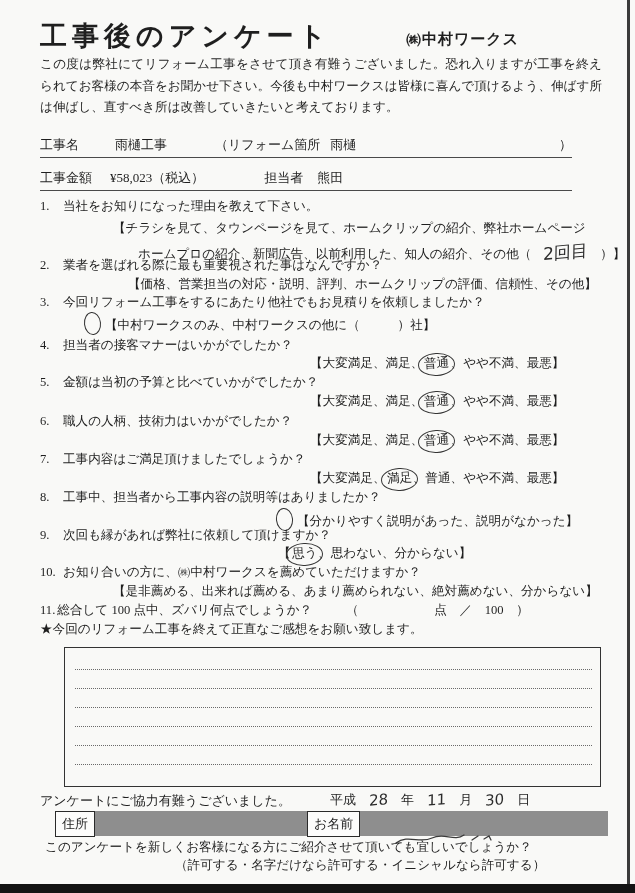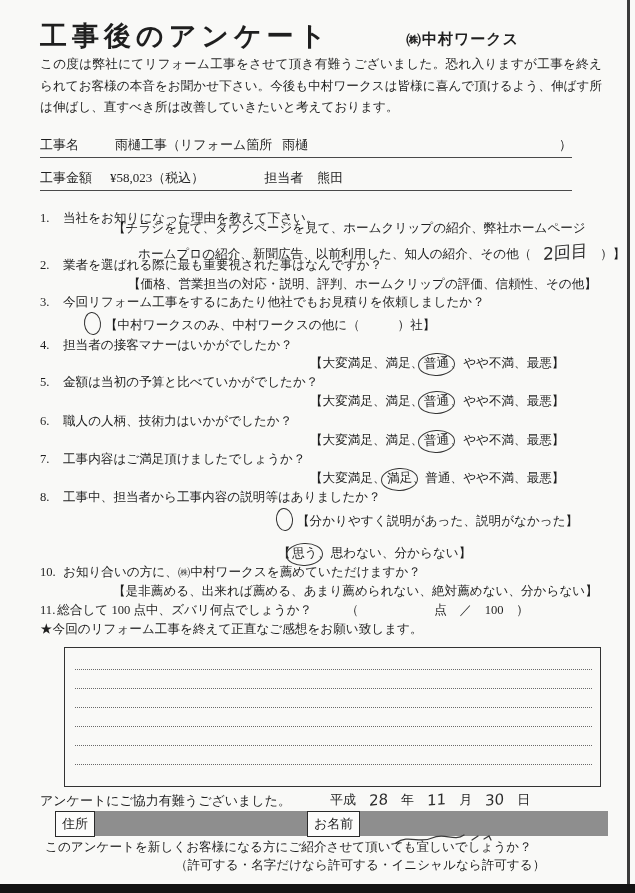--- a/index.html
+++ b/index.html
@@ -103,36 +103,36 @@
 <body>
 
 <div class="page">
 
   <div class="abs title nowrap">工事後のアンケート</div>
   <div class="abs company nowrap">㈱中村ワークス</div>
   <div class="abs intro">この度は弊社にてリフォーム工事をさせて頂き有難うございました。恐れ入りますが工事を終えられてお客様の本音をお聞かせ下さい。今後も中村ワークスは皆様に喜んで頂けるよう、伸ばす所は伸ばし、直すべき所は改善していきたいと考えております。</div>
 
   <div class="abs rule-line" style="left:40px; top:136px; width:532px;">
     <span style="margin-right:36px;">工事名</span>
-    <span style="">雨樋工事</span>
+    <span style="margin-right:48px;">雨樋工事</span>
     <span style="margin-right:10px;">（リフォーム箇所</span>
     <span>雨樋</span>
     <span class="grow"></span>
     <span>）</span>
   </div>
 
   <div class="abs rule-line" style="left:40px; top:169px; width:532px;">
     <span style="margin-right:18px;">工事金額</span>
     <span style="margin-right:60px;">¥58,023（税込）</span>
     <span style="margin-right:14px;">担当者</span>
     <span>熊田</span>
     <span class="grow"></span>
   </div>
 
-  <div class="abs q nowrap" style="left:40px; top:210px;">
+  <div class="abs q nowrap" style="left:40px; top:198px;">
     <span class="qno">1.</span><span>当社をお知りになった理由を教えて下さい。</span>
   </div>
   <div class="abs opts nowrap" style="left:113px; top:220px;">【チラシを見て、タウンページを見て、ホームクリップの紹介、弊社ホームページ</div>
   <div class="abs opts nowrap" style="left:138px; top:241px;">
     <span>ホームプロの紹介、新聞広告、以前利用した、知人の紹介、その他（</span><span class="hw hw-answer">2回目</span><span>）】</span>
   </div>
 
   <div class="abs q nowrap" style="left:40px; top:257px;">
     <span class="qno">2.</span><span>業者を選ばれる際に最も重要視された事はなんですか？</span>
   </div>
@@ -173,20 +173,23 @@
     <span>【大変満足、</span><span class="circled">満足</span><span>、普通、やや不満、最悪】</span>
   </div>
 
   <div class="abs q nowrap" style="left:40px; top:489px;">
     <span class="qno">8.</span><span>工事中、担当者から工事内容の説明等はありましたか？</span>
   </div>
   <div class="abs opts nowrap" style="left:276px; top:508px;">
     <span class="mark-circle"></span><span>【分かりやすく説明があった、説明がなかった】</span>
   </div>
 
+  <div class="abs q nowrap" style="left:40px; top:527px;">
+    <span class="qno">9.</span><span>次回も縁があれば弊社に依頼して頂けますか？</span>
+  </div>
   <div class="abs opts nowrap" style="left:278px; top:545px;">
     <span>【</span><span class="circled">思う</span><span>、思わない、分からない】</span>
   </div>
 
   <div class="abs q nowrap" style="left:40px; top:564px;">
     <span class="qno">10.</span><span>お知り合いの方に、㈱中村ワークスを薦めていただけますか？</span>
   </div>
   <div class="abs opts nowrap" style="left:113px; top:583px;">【是非薦める、出来れば薦める、あまり薦められない、絶対薦めない、分からない】</div>
 
   <div class="abs q nowrap" style="left:40px; top:602px;">

